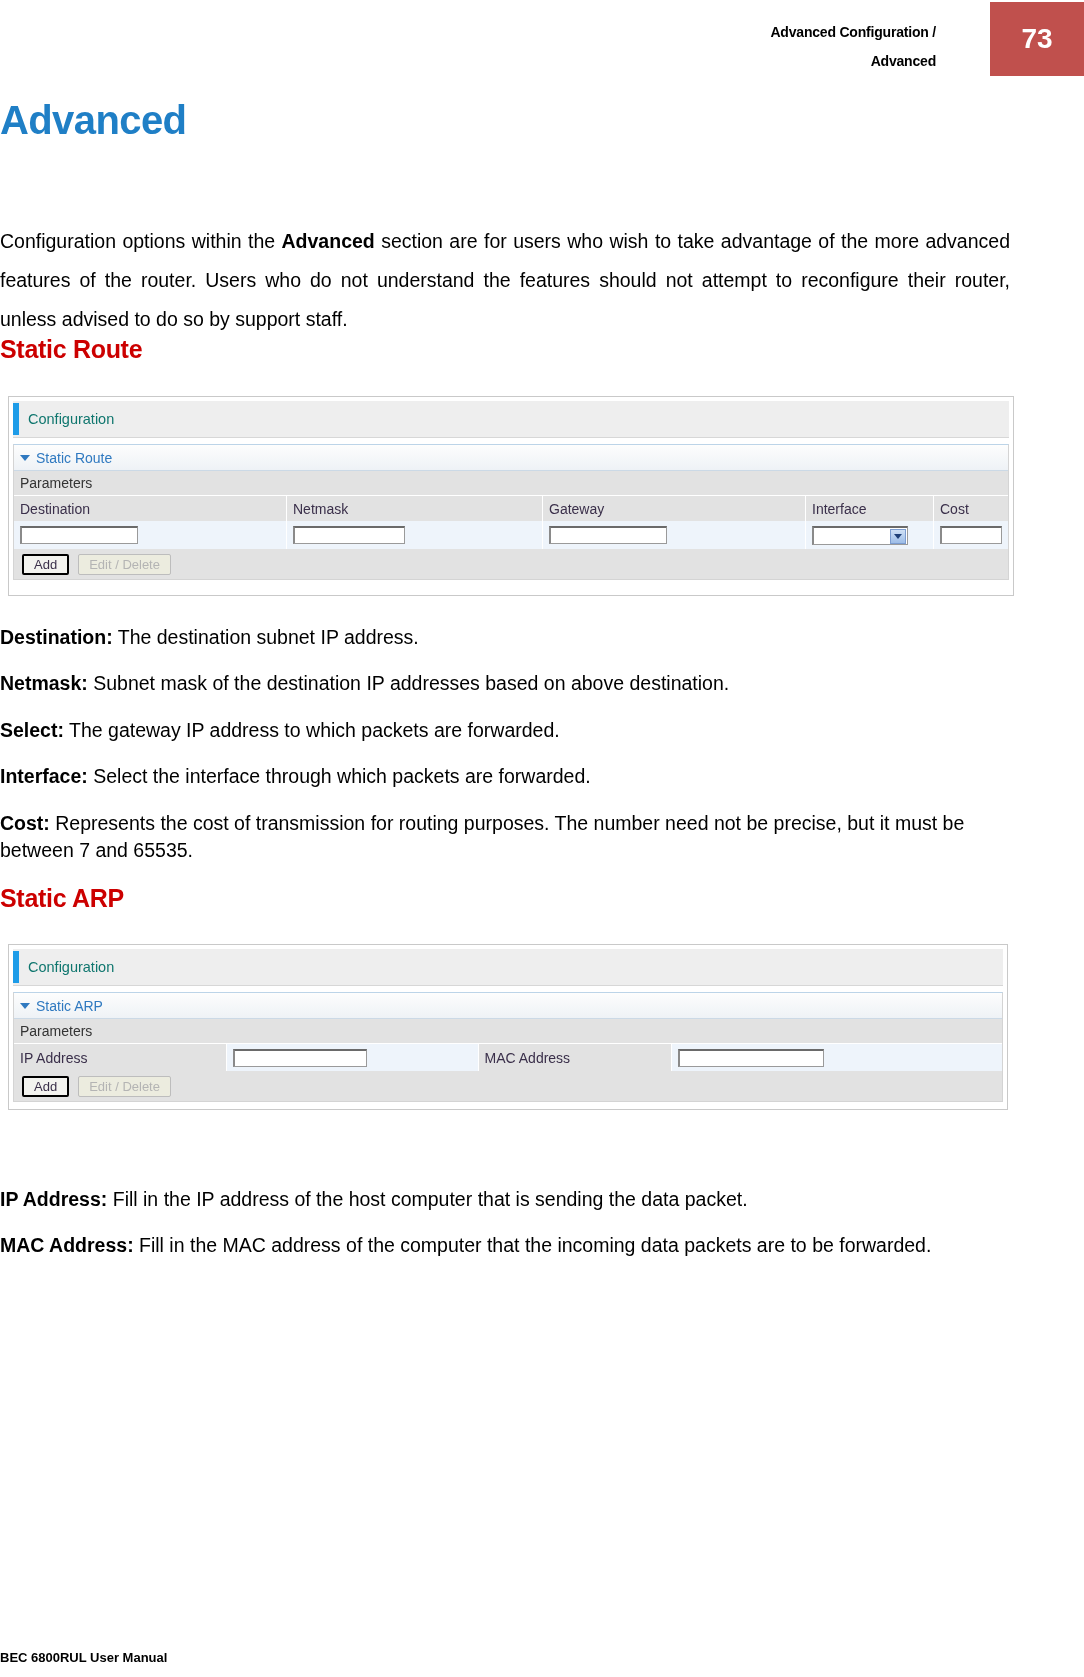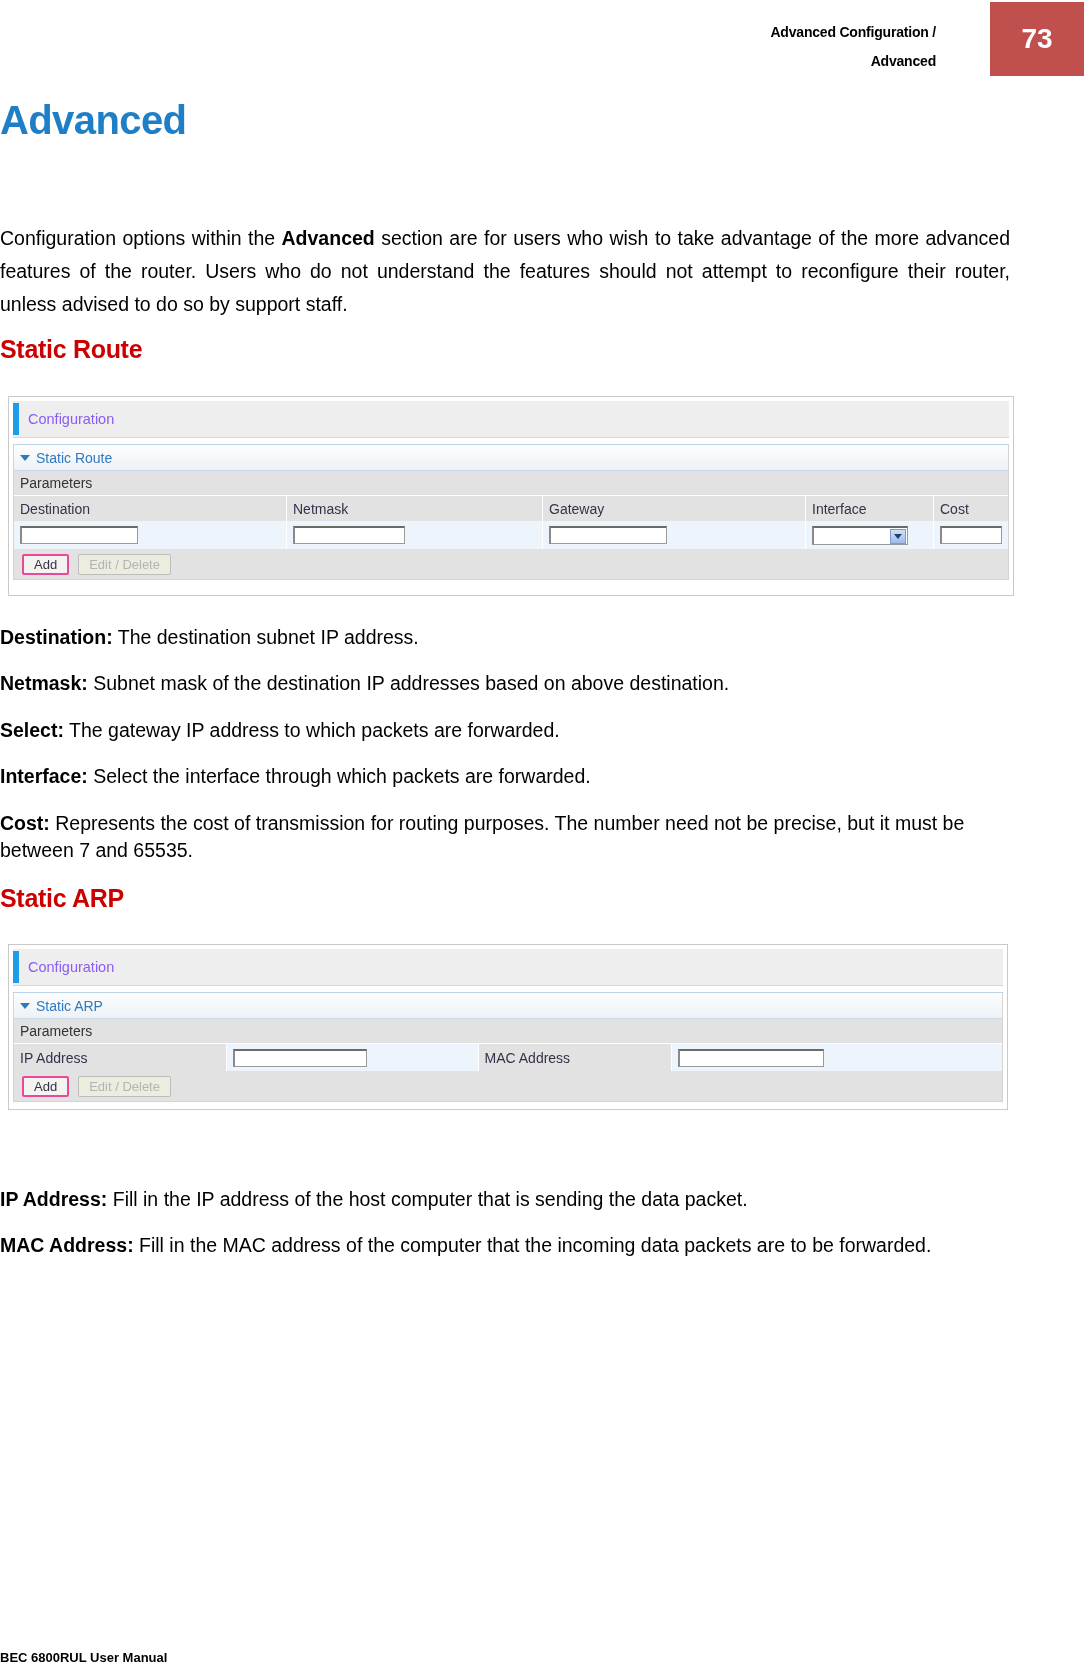--- a/index.html
+++ b/index.html
@@ -62,21 +62,21 @@
     letter-spacing: -0.6px;
     line-height: 48px;
   }
 
   .intro {
     position: absolute;
     left: 0;
     top: 202px;
     width: 1010px;
     font-size: 19.5px;
-    line-height: 33px;
+    line-height: 39px;
     text-align: justify;
     color: #000;
   }
   .intro b { font-weight: bold; }
 
   h2.sec {
     position: absolute;
     left: 0;
     margin: 0;
     font-size: 25px;
@@ -107,21 +107,21 @@
     margin: 4px 4px 0 4px;
   }
   .ss-conf-accent {
     width: 6px;
     height: 32px;
     background: #1e9ce8;
     margin-right: 9px;
   }
   .ss-conf-label {
     font-size: 14.5px;
-    color: #8b5cf6;
+    color: #0f766e;
   }
 
   .ss-inner {
     margin: 6px 4px 4px 4px;
     border: 1px solid #d4d4d4;
     border-top: 1px solid #bcd4e8;
     background: #fff;
   }
 
   .ss-sub-bar {
@@ -223,21 +223,21 @@
     padding: 0 10px;
     font-size: 13px;
     display: flex;
     align-items: center;
     justify-content: center;
     box-sizing: border-box;
     border-radius: 2px;
   }
   .btn-primary {
     background: #f3f3ef;
-    border: 2px solid #ec4899;
+    border: 2px solid #000000;
     color: #3a2f4a;
   }
   .btn-disabled {
     background: #ececdf;
     border: 1px solid #bdbdbd;
     color: #b4b4b4;
   }
 
   
   .defs {

